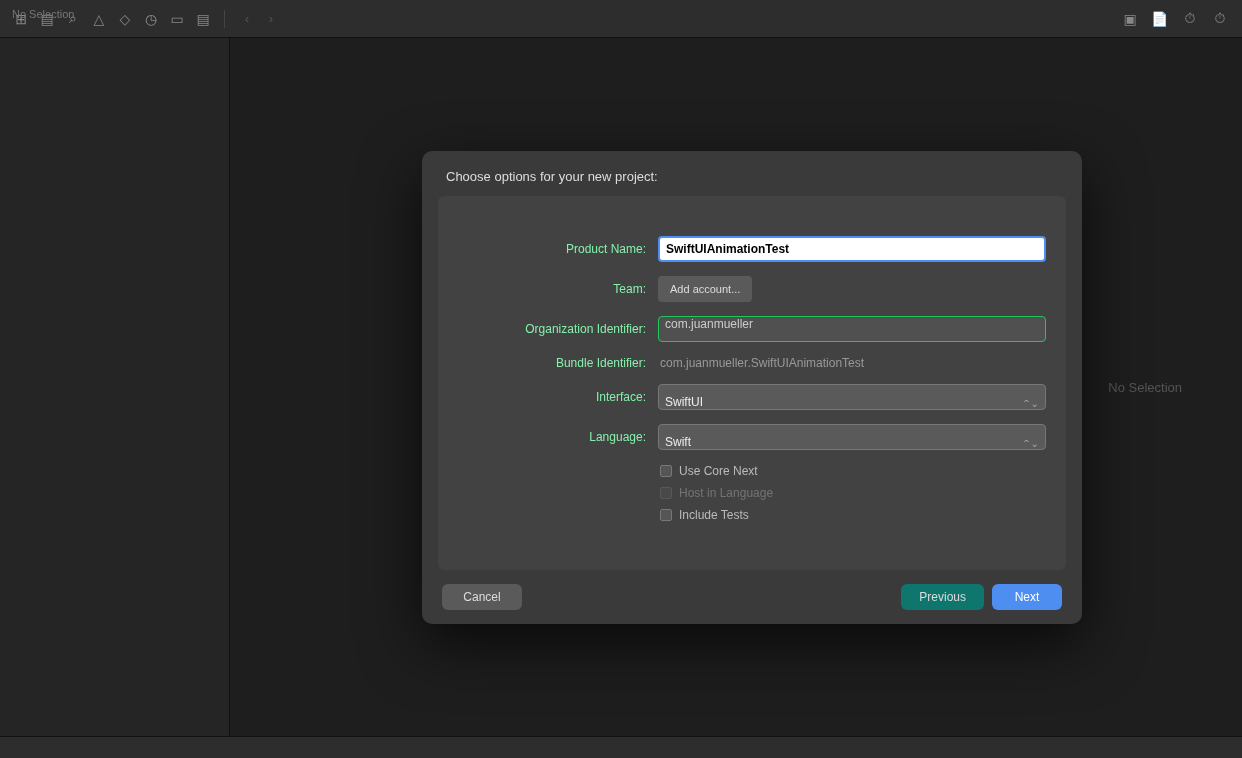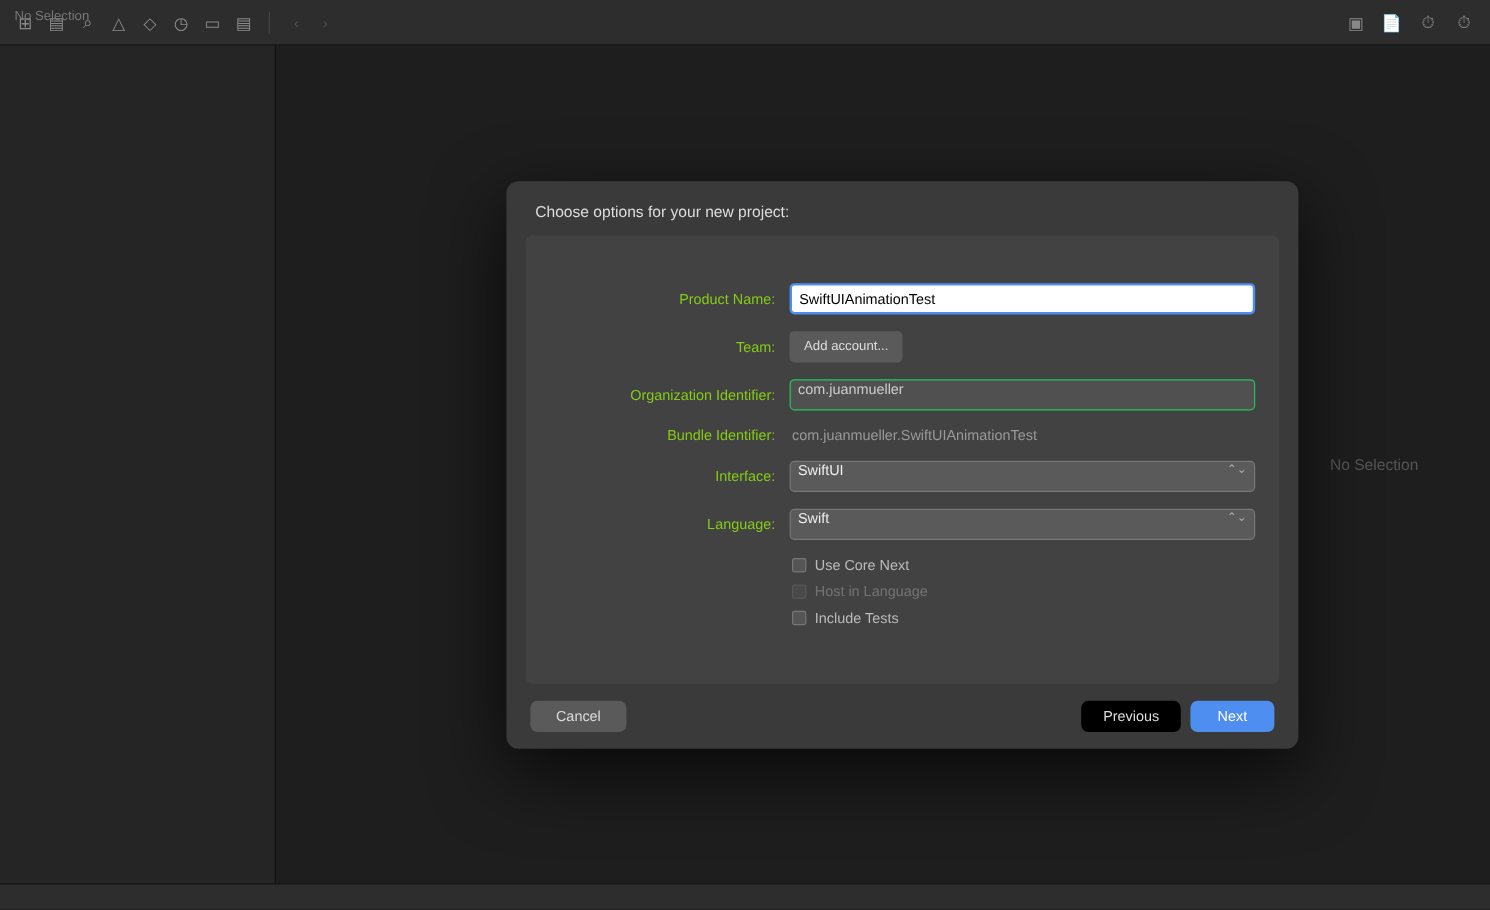--- a/index.html
+++ b/index.html
@@ -164,35 +164,36 @@
     .form-row {
       display: flex;
       align-items: center;
       margin-bottom: 14px;
     }
 
     .form-label {
       text-align: right;
       width: 200px;
       padding-right: 12px;
-      color: #84cc16;
+      color: #86efac;
       font-size: 12px;
       flex-shrink: 0;
     }
 
     .form-input {
       flex: 1;
       height: 26px;
       background: #fff;
       border: 2px solid #4d8ef0;
       border-radius: 4px;
       padding: 0 6px;
       font-size: 12px;
       color: #000;
       outline: none;
+      font-weight: bold;
     }
 
     .form-input-static {
       flex: 1;
       height: 26px;
       background: #505050;
       border: 1px solid #22c55e;
       border-radius: 4px;
       padding: 0 6px;
       font-size: 12px;
@@ -213,21 +214,21 @@
     .form-select {
       flex: 1;
       height: 26px;
       background: #5a5a5a;
       border: 1px solid #777;
       border-radius: 4px;
       padding: 0 6px;
       font-size: 12px;
       color: #eee;
       display: flex;
-      align-items: flex-start;
+      align-items: flex-end;
       justify-content: space-between;
       cursor: pointer;
       position: relative;
     }
 
     .select-arrow {
       color: #aaa;
       font-size: 10px;
     }
 
@@ -283,21 +284,21 @@
       min-width: 80px;
       text-align: center;
     }
 
     .btn-group {
       display: flex;
       gap: 8px;
     }
 
     .btn-previous {
-      background: #000000;
+      background: #0f766e;
       border: none;
       border-radius: 6px;
       padding: 6px 18px;
       color: #ddd;
       font-size: 12px;
       cursor: pointer;
       min-width: 80px;
       text-align: center;
     }
 

